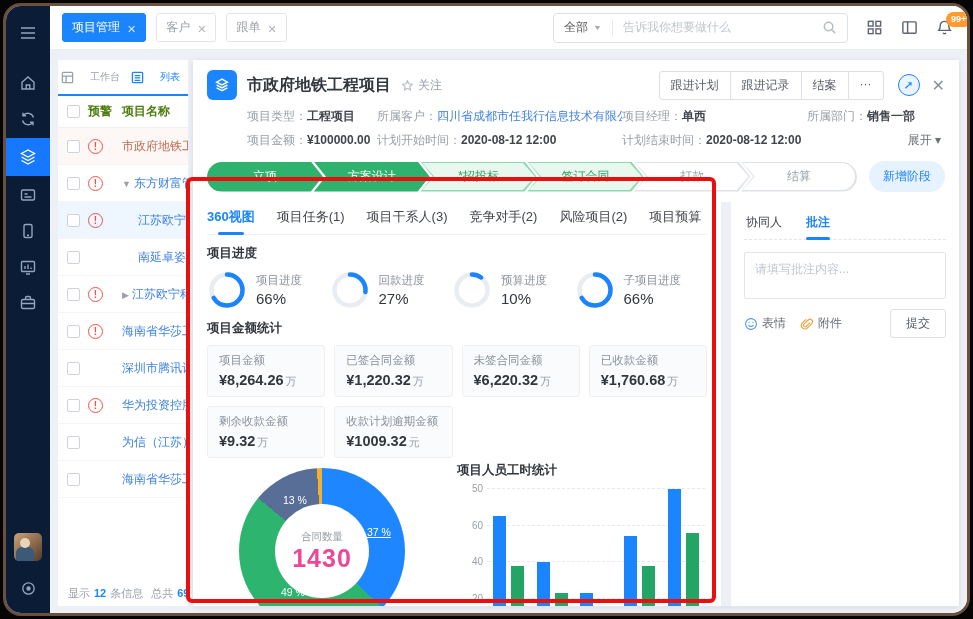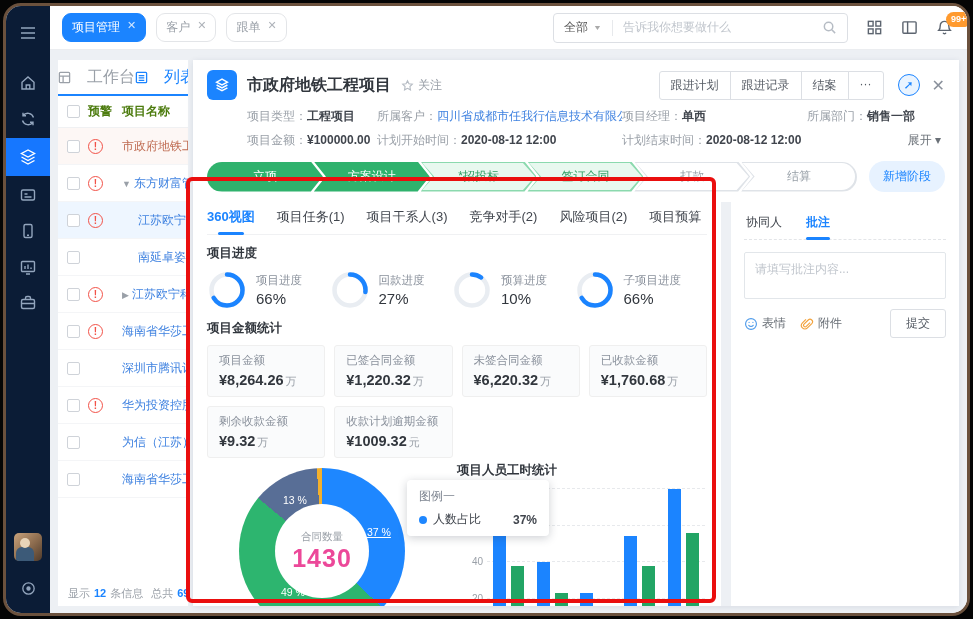--- a/index.html
+++ b/index.html
@@ -16,39 +16,39 @@
   .side .s-icon.active svg { stroke:#fff; }
   .side .spacer { flex:1; }
   .avatar { width:28px; height:28px; border-radius:5px; background:linear-gradient(135deg,#c9a27b 0%,#8a6a4d 55%,#4e3a2b 100%); margin-bottom:10px; cursor:pointer; position:relative; overflow:hidden;}
   .avatar:after{content:"";position:absolute;left:6px;top:5px;width:10px;height:10px;border-radius:50%;background:#e8d4b8;}
   .avatar:before{content:"";position:absolute;left:2px;top:14px;width:18px;height:14px;border-radius:6px 6px 0 0;background:#3c5a78;}
 
   
   .main { flex:1; display:flex; flex-direction:column; min-width:0; background:#edf0f4; }
   .topbar { height:44px; background:#fff; border-bottom:1px solid #ebedf0; display:flex; align-items:center; padding:0 14px 0 12px; flex:none; }
   .chips { display:flex; gap:10px; }
-  .chip { font-size:12px; padding:5px 9px; border-radius:9px; border:1px solid #e3e5e8; color:#9aa0a8; background:#fff; cursor:pointer; display:flex; align-items:flex-start; gap:7px; }
+  .chip { font-size:12px; padding:5px 9px; border-radius:3px; border:1px solid #e3e5e8; color:#9aa0a8; background:#fff; cursor:pointer; display:flex; align-items:flex-end; gap:7px; }
   .chip .x { font-size:11px; opacity:.8; }
   .chip.active { background:#1b84ff; border-color:#1b84ff; color:#fff; }
   .top-right { margin-left:auto; display:flex; align-items:center; gap:18px; }
   .search { width:295px; height:30px; border:1px solid #dcdfe4; border-radius:4px; display:flex; align-items:center; font-size:12px; color:#666; padding:0 10px; background:#fff; }
   .search .scope { display:flex; align-items:center; gap:5px; cursor:pointer; color:#555; }
   .search .caret { font-size:9px; color:#aaa; transform:scaleY(.8); }
   .search .div { width:1px; height:16px; background:#e7e9ec; margin:0 10px; }
   .search .ph { color:#c1c6cd; flex:1; }
   .tb-icon { position:relative; cursor:pointer; display:flex; }
   .tb-icon svg { stroke:#5d6570; fill:none; stroke-width:1.5; }
   .badge { position:absolute; top:-7px; left:10px; background:#ff9a2e; color:#fff; font-size:9px; line-height:1; padding:3px 5px; border-radius:8px; font-weight:bold; }
 
   .content { flex:1; position:relative; min-height:0; }
 
   
   .listpanel { position:absolute; left:8px; top:10px; bottom:7px; width:130px; background:#fff; overflow:hidden; }
   .lp-tabs { display:flex; border-bottom:2px solid #1b84ff; }
-  .lp-tab { flex:1; display:flex; align-items:center; justify-content:center; gap:16px; height:34px; font-size:16px; color:#9aa0a8; cursor:pointer; white-space:nowrap; }
+  .lp-tab { flex:1; display:flex; align-items:center; justify-content:center; gap:16px; height:34px; font-size:10px; color:#9aa0a8; cursor:pointer; white-space:nowrap; }
   .lp-tab svg{stroke:#9aa0a8;fill:none;stroke-width:1.4;}
   .lp-tab.active { color:#1b84ff; }
   .lp-tab.active svg{stroke:#1b84ff;}
   .lp-head { display:flex; align-items:center; height:32px; border-bottom:1px solid #f0f1f3; font-size:12px; color:#4d7c0f; font-weight:bold; }
   .cb { width:13px; height:13px; border:1px solid #cfd3d9; border-radius:2px; background:#fff; flex:none; cursor:pointer; }
   .lp-head .cb, .lp-row .cb { margin-left:9px; }
   .lp-head .h-warn { margin-left:8px; width:34px; }
   .lp-row { display:flex; align-items:center; height:37px; border-bottom:1px solid #f4f5f7; font-size:12px; white-space:nowrap; }
   .lp-row.selected { background:#fdf7f5; }
   .lp-row.hovered { background:#eef6ff; }
@@ -525,28 +525,20 @@
                     <div class="donut" id="donut" style="background: conic-gradient(rgb(30, 135, 255) 0%, rgb(30, 135, 255) 37%, rgb(45, 181, 111) 37%, rgb(45, 181, 111) 86%, rgb(88, 110, 150) 86%, rgb(88, 110, 150) 99%, rgb(243, 176, 44) 99%, rgb(243, 176, 44) 100%);">
 
                     <span class="slice-lbl" style="left: 128px; top: 58px; text-decoration: underline;">37 %</span>
                         <span class="slice-lbl" style="left: 42px; top: 118px;">49 %</span>
                         <span class="slice-lbl" style="left: 44px; top: 26px;">13 %</span>
                         <div class="hole">
                         <span class="hl">合同数量</span>
                         <span class="hv">1430</span>
                       </div>
                       </div>
-                    <div class="d-tooltip">
-                      <div class="tt">图例一</div>
-                      <div class="tr">
-                          <span class="dot" id="tt-dot" style="background: rgb(30, 135, 255);"></span>
-                          <span>人数占比</span>
-                          <span class="tv">37%</span>
-                        </div>
-                    </div>
                   </div>
 
                 </div>
 
                 <div class="chart-col">
                   <div class="chart-title">项目人员工时统计</div>
                   <div class="bc-wrap" id="bc-plot">
                       <div class="bc-grid" style="bottom: 36.5px;">
                         <span class="yl">20</span>
                       </div>

